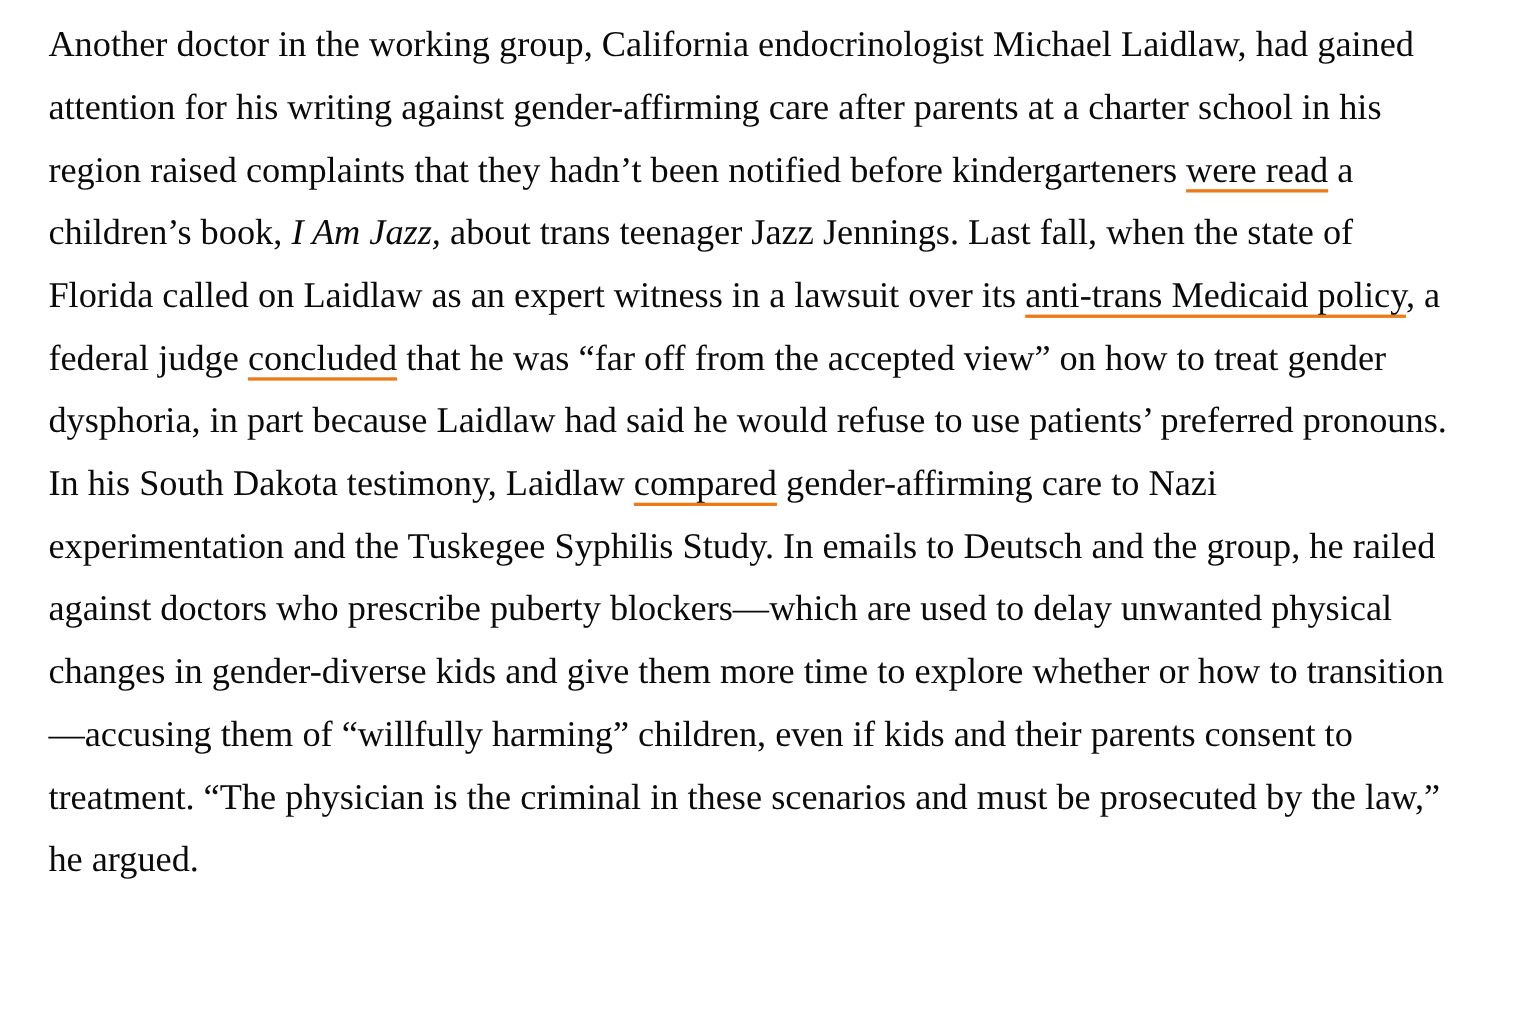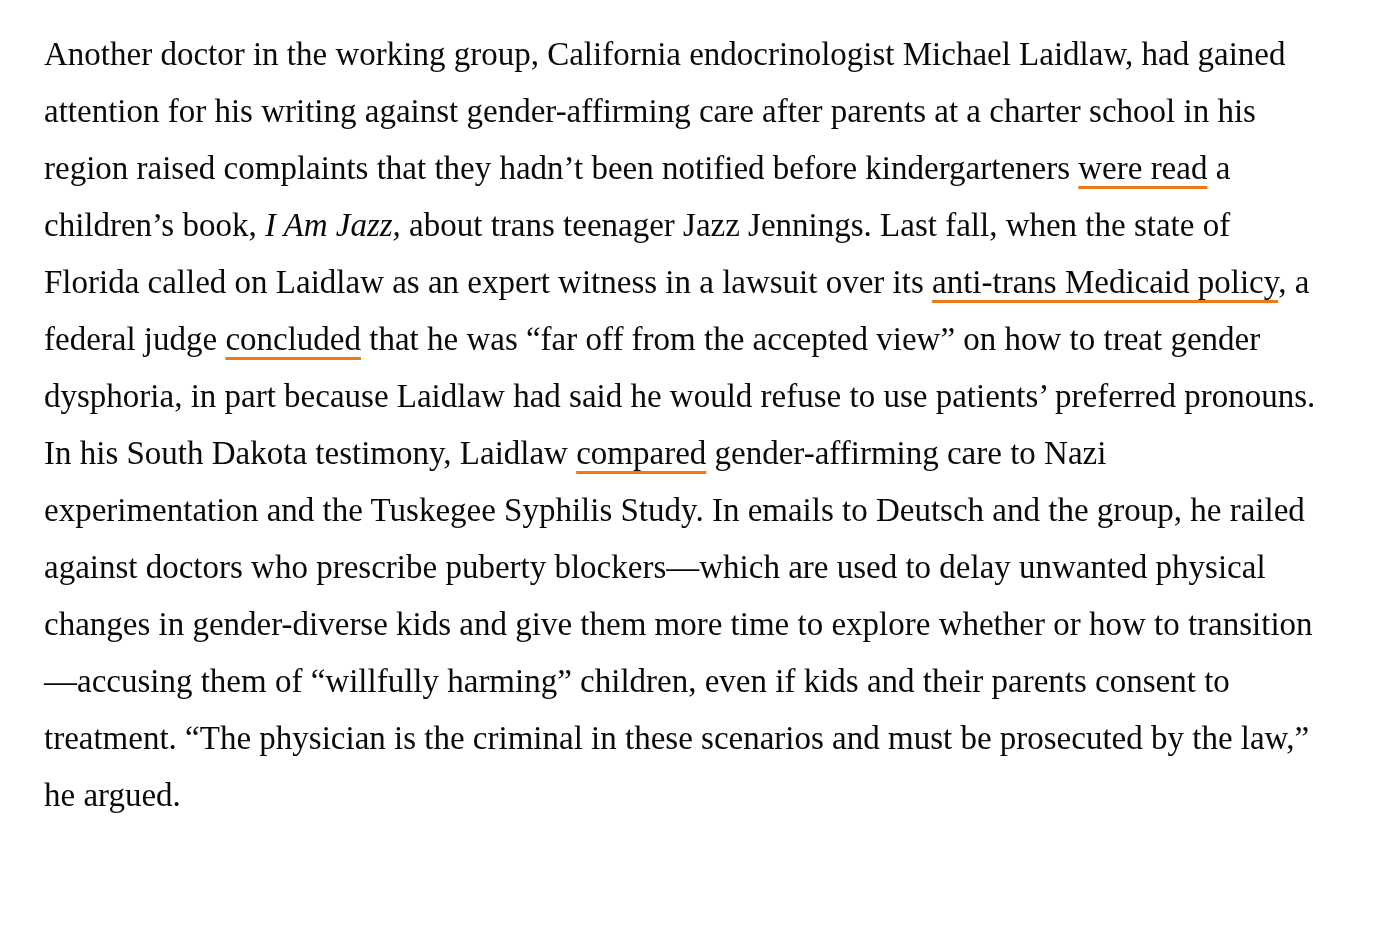--- a/index.html
+++ b/index.html
@@ -6,21 +6,21 @@
 
   html, body {
     width: 1394px;
     height: 942px;
     background: #ffffff;
     overflow: hidden;
   }
 
   .article-body {
     width: 1394px;
-    padding: 26px 78px 0 44px;
+    padding: 13px 78px 0 44px;
     font-family: "Liberation Serif", "DejaVu Serif", serif;
     font-size: 33px;
     line-height: 57px;
     color: #0a0a0a;
     -webkit-font-smoothing: antialiased;
   }
 
   .article-paragraph {
     width: 100%;
     text-align: left;

